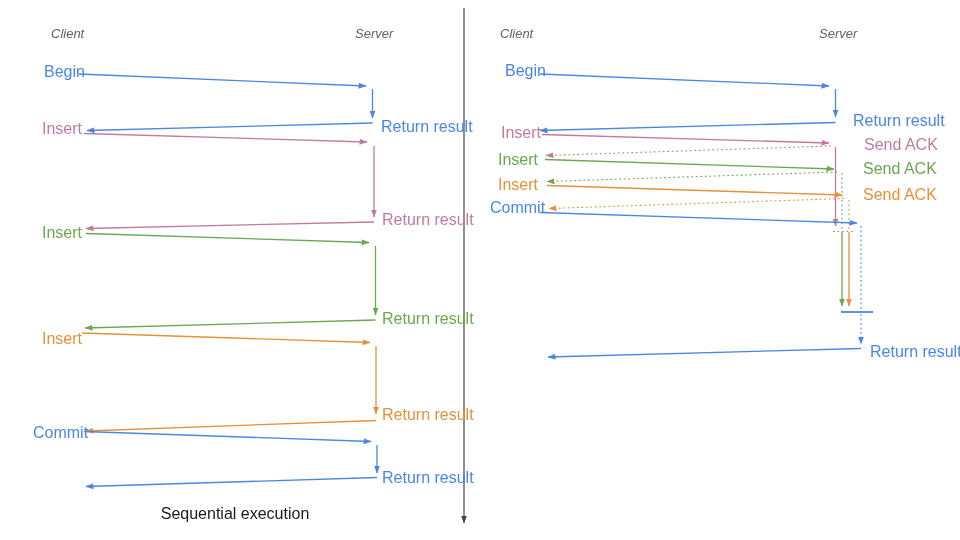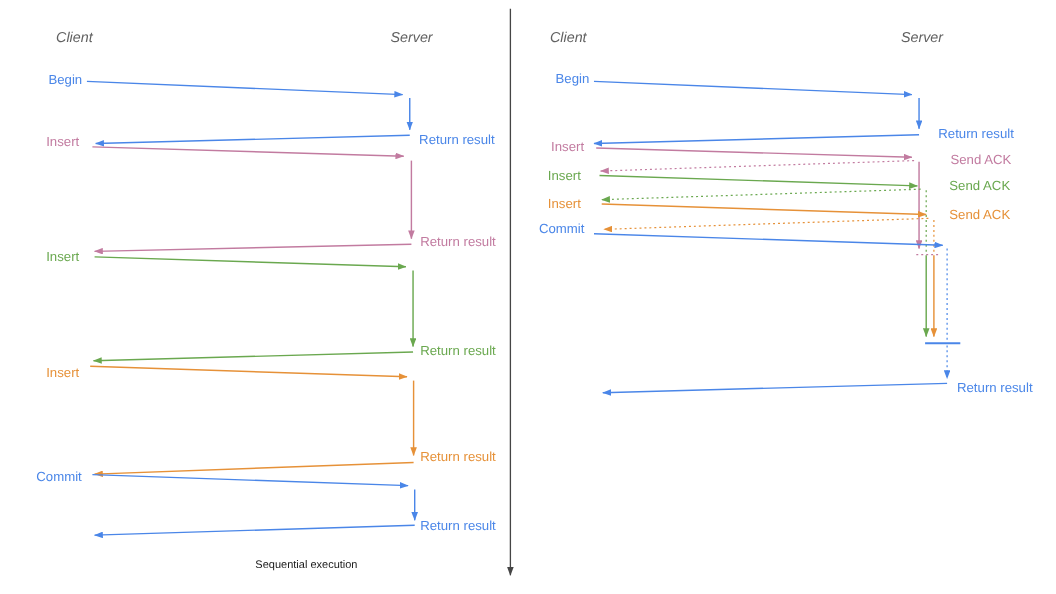--- a/index.html
+++ b/index.html
@@ -1,23 +1,23 @@
 <!DOCTYPE html>
 <html style="--blue: #4a86e8; --pink: #c27ba0; --green: #6aa84f; --orange: #e69138; --axis: #454545; --header: #616161; --caption: #1a1a1a;"><head>
 <meta charset="utf-8">
 <style>
   html,body{margin:0;padding:0;background:#ffffff;}
   .stage{position:relative;width:960px;height:540px;background:#fff;overflow:hidden;
          font-family:"Liberation Sans",sans-serif;}
   .stage svg{position:absolute;left:0;top:0;}
-  .lbl{position:absolute;font-size:12px;line-height:12px;white-space:nowrap;}
+  .lbl{position:absolute;font-size:16px;line-height:12px;white-space:nowrap;}
   .hdr{position:absolute;font-size:13px;line-height:13px;font-style:italic;
        color:var(--header,#616161);white-space:nowrap;}
-  .cap{position:absolute;font-size:10px;line-height:15px;color:var(--caption,#1a1a1a);
-       width:180px;text-align:right;white-space:nowrap;}
+  .cap{position:absolute;font-size:16px;line-height:15px;color:var(--caption,#1a1a1a);
+       width:180px;text-align:center;white-space:nowrap;}
   .time-lbl{position:absolute;font-size:12px;line-height:12px;color:#111;margin-top:16px;}
   .c-blue{color:var(--blue,#4a86e8);} .c-pink{color:var(--pink,#c27ba0);}
   .c-green{color:var(--green,#6aa84f);} .c-orange{color:var(--orange,#e69138);}
   .ln{fill:none;stroke-width:1.3;}
   .dot{stroke-dasharray:1.8 2.7;stroke-width:1.1;}
   .s-blue{stroke:var(--blue,#4a86e8);} .s-pink{stroke:var(--pink,#c27ba0);}
   .s-green{stroke:var(--green,#6aa84f);} .s-orange{stroke:var(--orange,#e69138);}
   .s-axis{stroke:var(--axis,#454545);stroke-width:1.2;}
   .f-blue{fill:var(--blue,#4a86e8);} .f-pink{fill:var(--pink,#c27ba0);}
   .f-green{fill:var(--green,#6aa84f);} .f-orange{fill:var(--orange,#e69138);}

